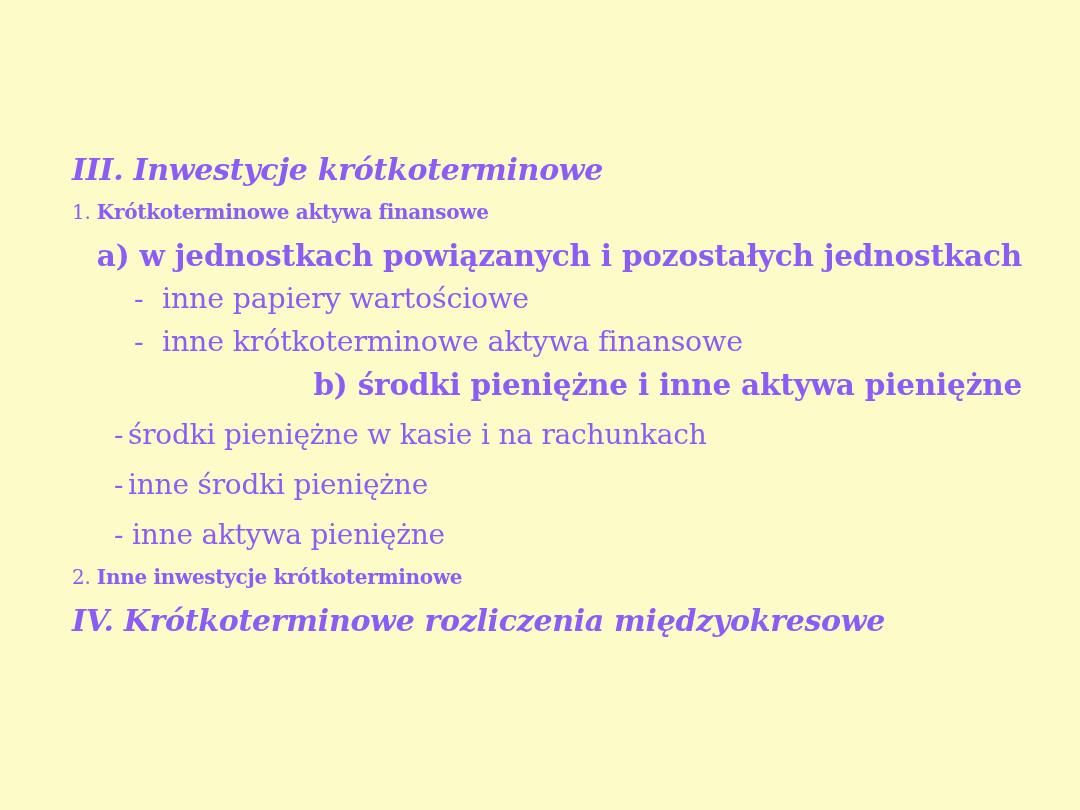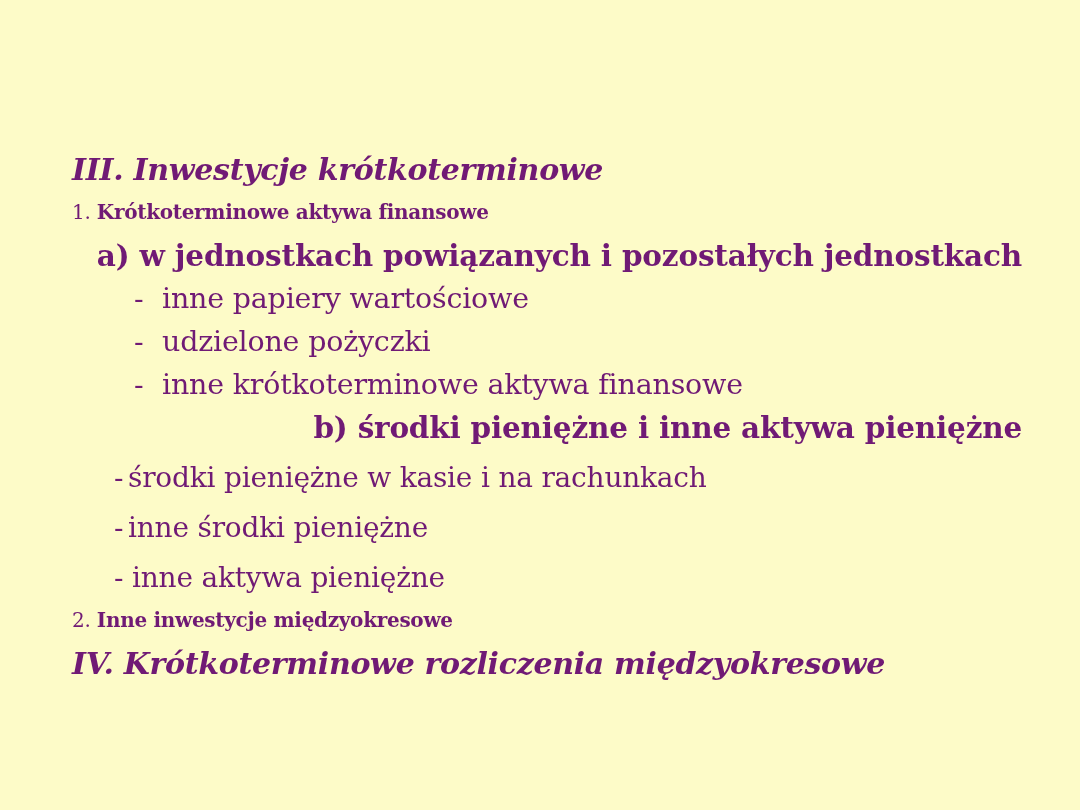--- a/index.html
+++ b/index.html
@@ -68,41 +68,40 @@
     width: 14px;
   }
   .sub-dash.wide .dash {
     width: 18px;
   }
 </style>
 </head>
 <body style="background: rgb(253, 251, 200);">
 
 <div class="slide">
-  <div class="content" style="color: #701a75;">
+  <div class="content" style="color: #8b5cf6;">
 
     <div class="line lvl-heading">III. Inwestycje krótkoterminowe</div>
 
     <div class="line lvl-sub"><span>1. </span><b>Krótkoterminowe aktywa finansowe</b></div>
 
     <div class="line lvl-letter">a) w jednostkach powiązanych i pozostałych jednostkach</div>
 
 
     <div class="line dash-item"><span class="dash">-</span><span>inne papiery wartościowe</span></div>
 
-    <div class="line dash-item"><span class="dash">-</span><span>udzielone pożyczki</span></div>
 
     <div class="line dash-item"><span class="dash">-</span><span>inne krótkoterminowe aktywa finansowe</span></div>
 
     <div class="line lvl-letter">b) środki pieniężne i inne aktywa pieniężne</div>
 
     <div class="line sub-dash"><span class="dash">-</span><span>środki pieniężne w kasie i na rachunkach</span></div>
 
     <div class="line sub-dash"><span class="dash">-</span><span>inne środki pieniężne</span></div>
 
     <div class="line sub-dash wide"><span class="dash">-</span><span>inne aktywa pieniężne</span></div>
 
-    <div class="line lvl-sub"><span>2. </span><b>Inne inwestycje międzyokresowe</b></div>
+    <div class="line lvl-sub"><span>2. </span><b>Inne inwestycje krótkoterminowe</b></div>
 
     <div class="line lvl-heading">IV. Krótkoterminowe rozliczenia międzyokresowe</div>
 
   </div>
 </div>
 
 </body></html>

